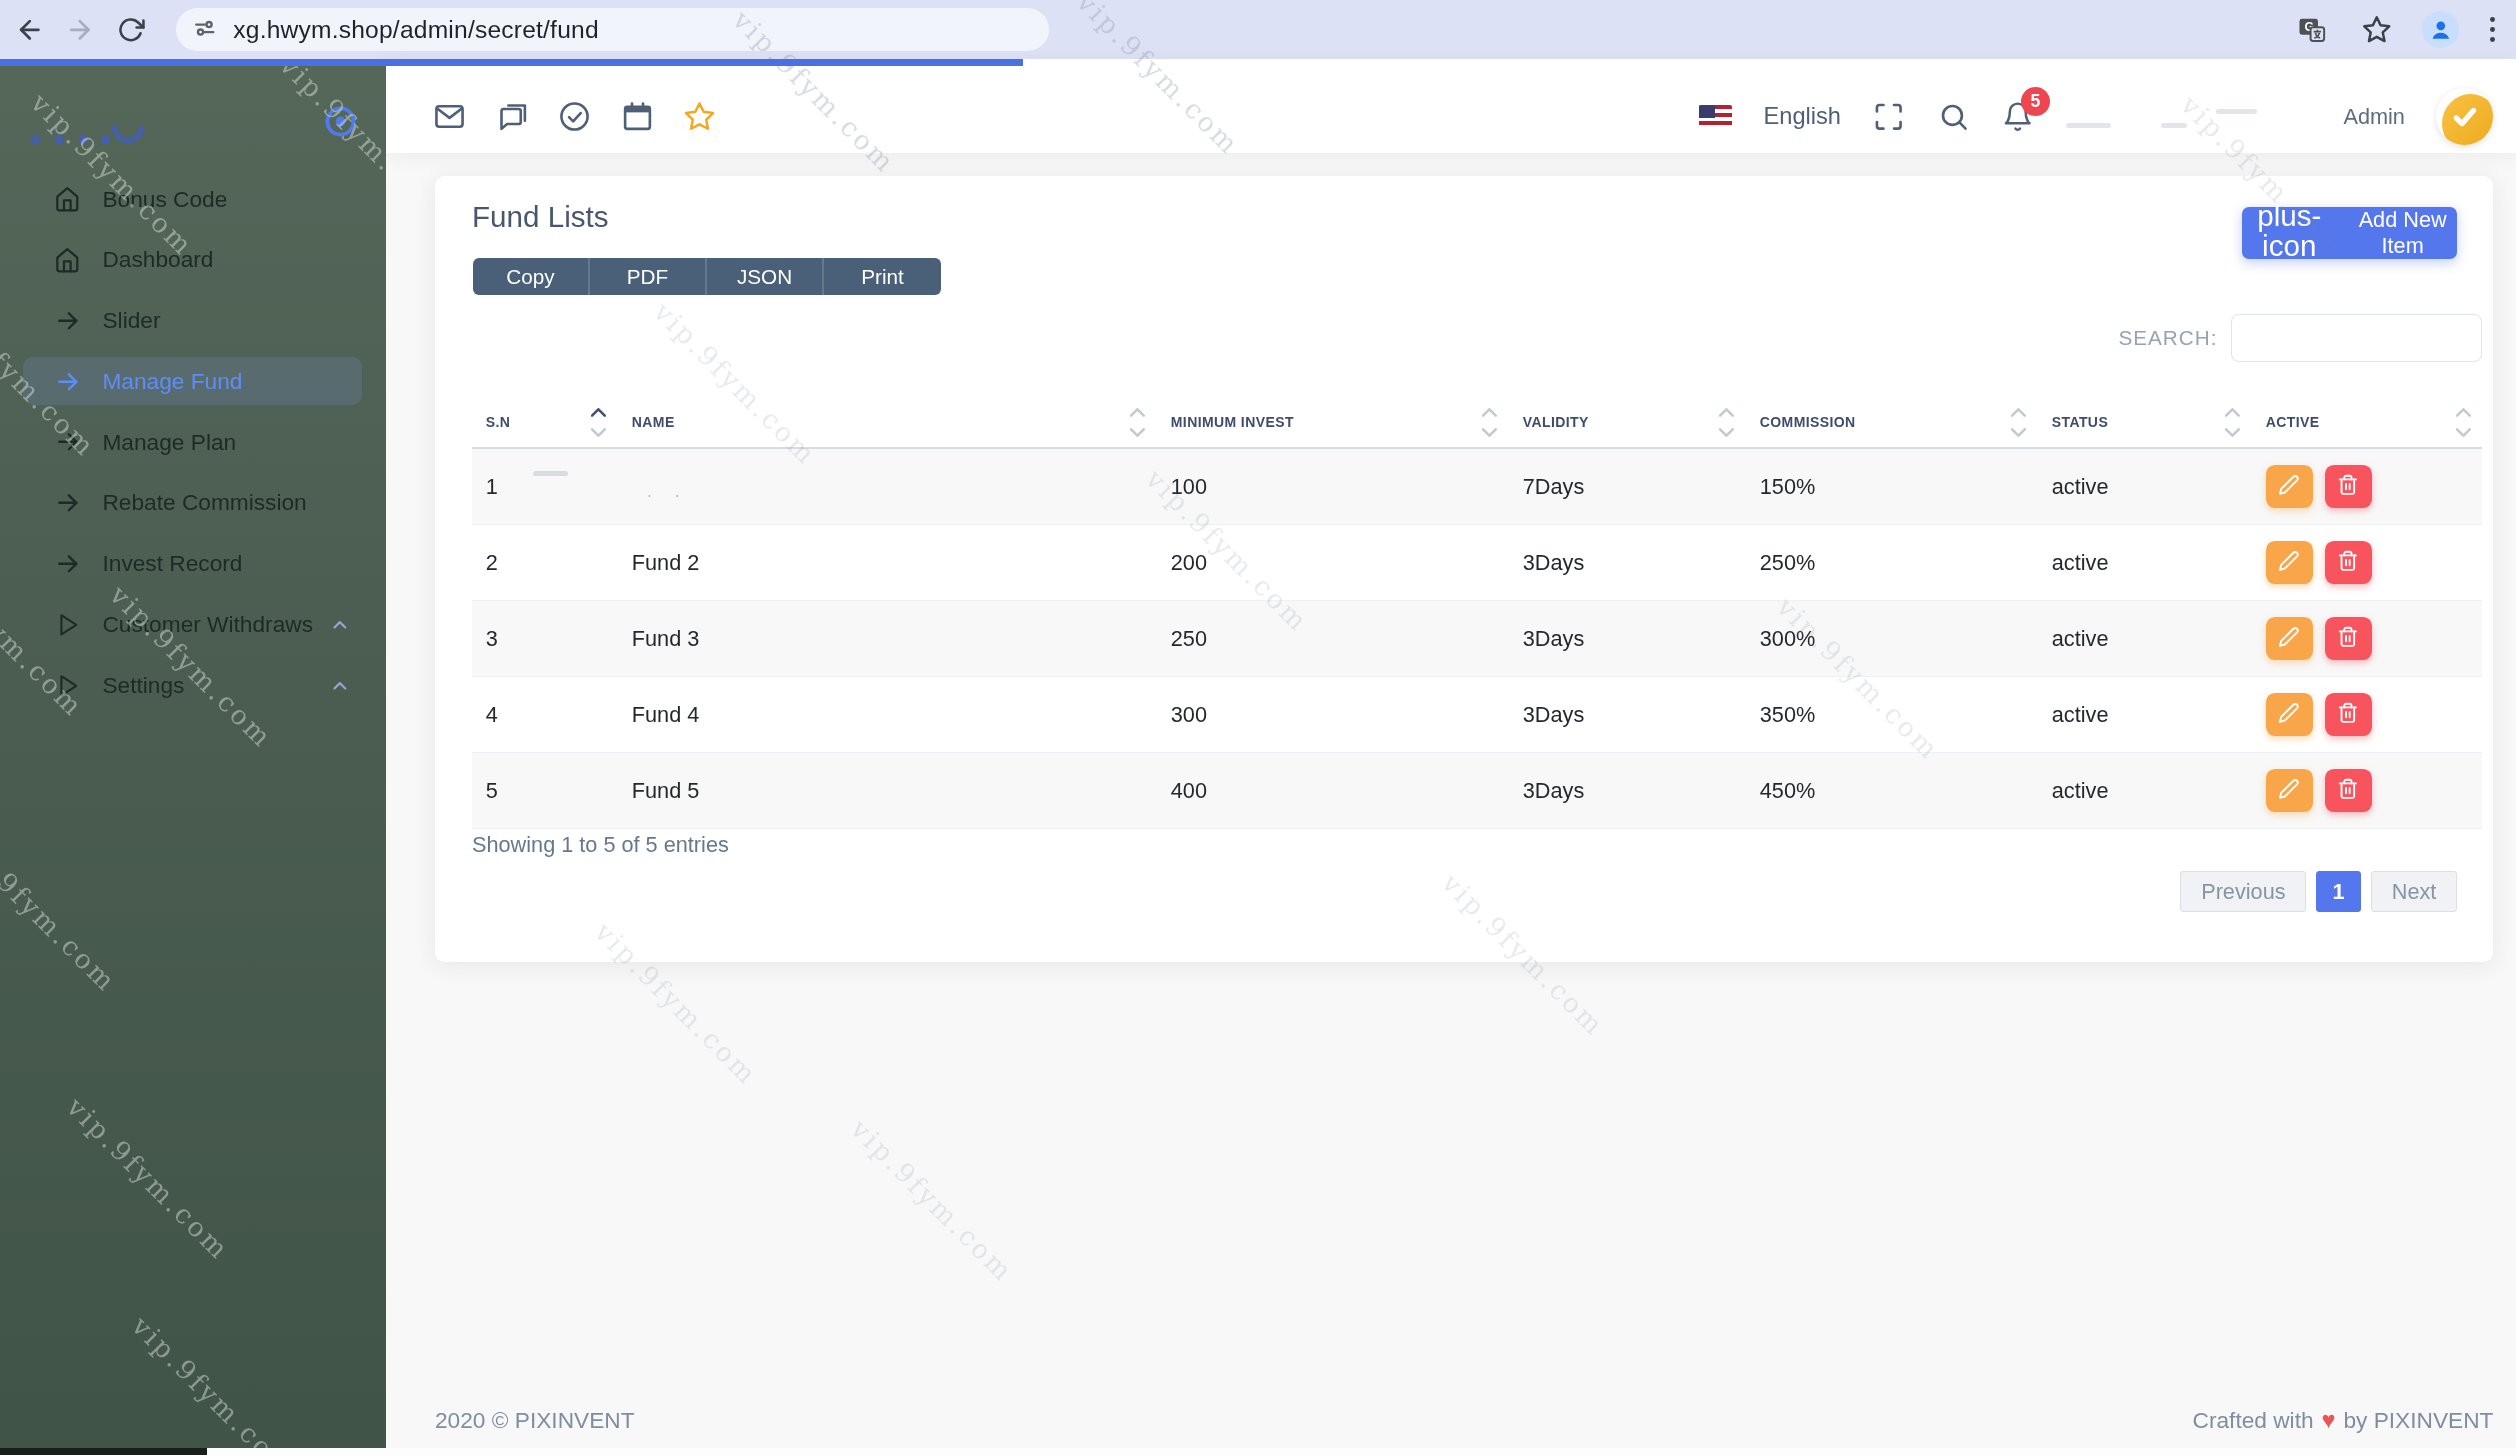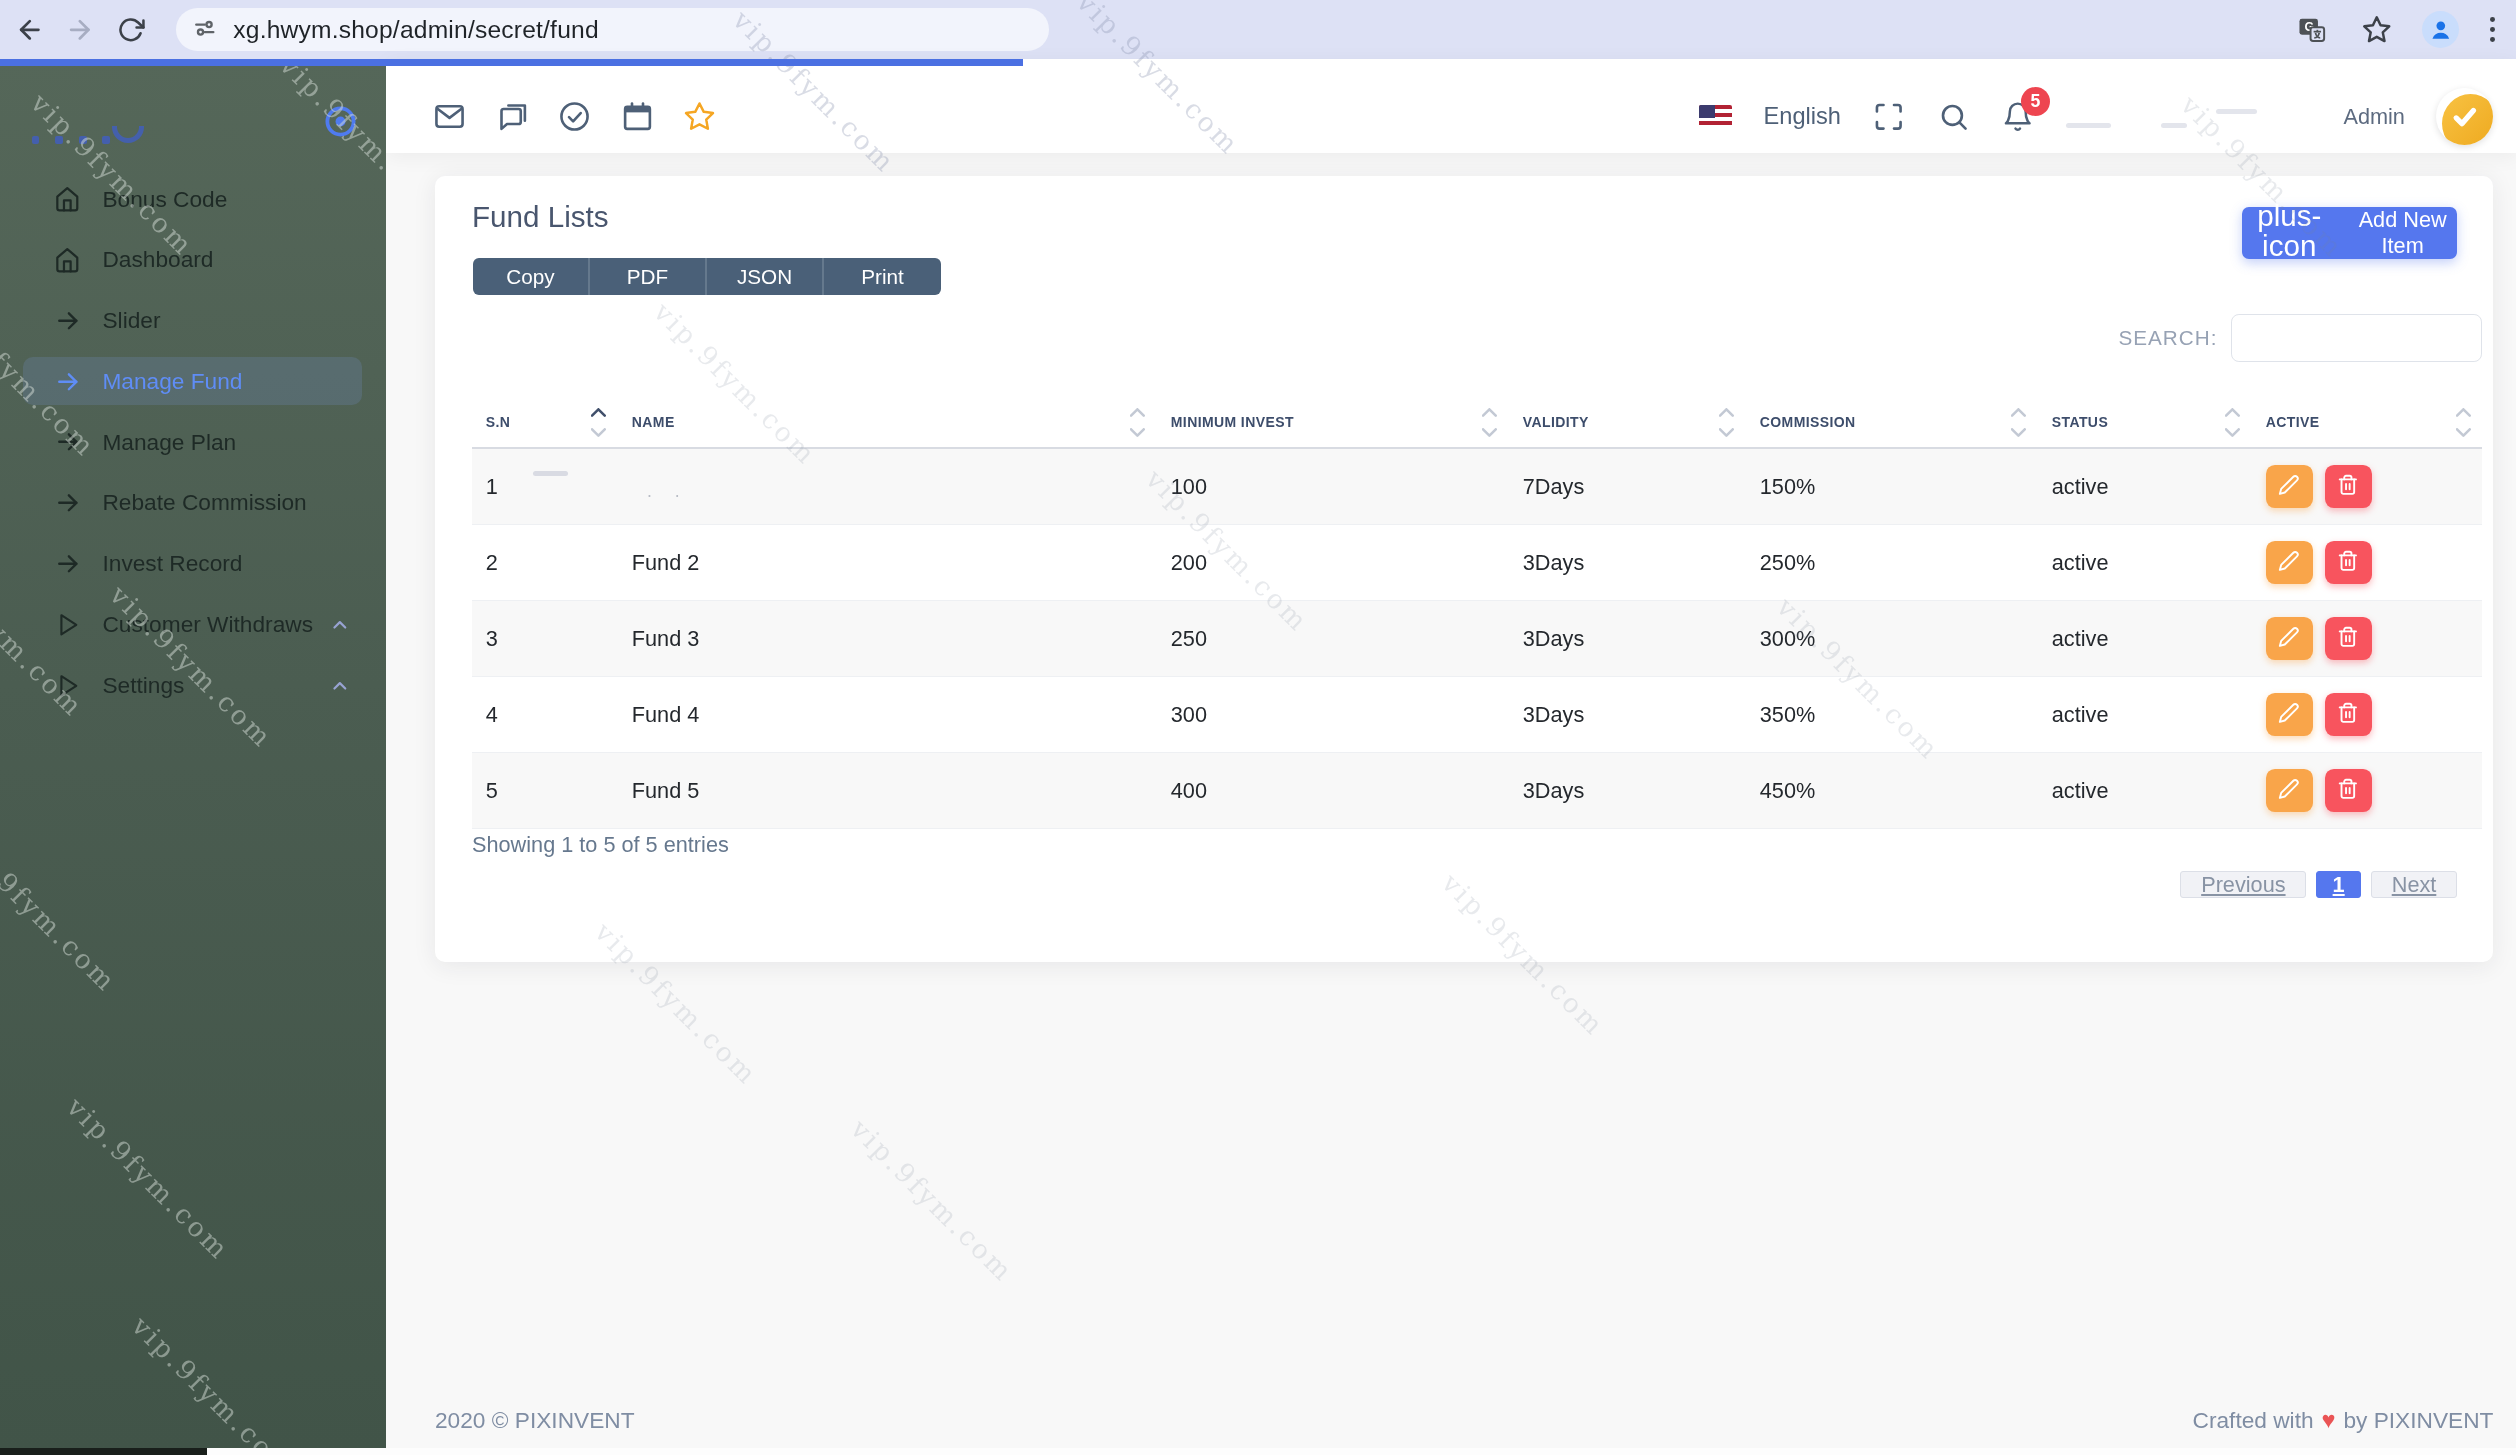--- a/index.html
+++ b/index.html
@@ -93,23 +93,23 @@
   .actions { display:flex; gap:11.8px; padding-left:13.8px; }
   .act-btn { width:47px; height:43px; border:none; border-radius:8.9px; display:flex; align-items:center;
     justify-content:center; cursor:pointer; }
   .act-edit { background:#f9a54a; box-shadow:0 3px 7.9px rgba(249,165,74,.4); }
   .act-del  { background:#f8545e; box-shadow:0 3px 7.9px rgba(248,84,94,.4); }
   .row1-deco-dash { position:absolute; left:61px; margin-top:-25.6px; width:35px; height:4.9px; background:#d9dbe3; border-radius:3px; }
   .row1-deco-dots { position:absolute; left:175px; margin-top:9.9px; color:#b9bdc6; font-size:17.7px; letter-spacing:8.9px; }
 
   .info-text { position:absolute; left:37px; top:656px; font-size:21.7px; color:#66788e; }
   .pagination { position:absolute; right:36px; top:695px; display:flex; gap:9.9px; }
-  .page-btn { height:27px; border-radius:3px; border:1px solid #dcdfe7; background:#f1f2f6; color:#8893a4;
+  .page-btn { height:41px; border-radius:3px; border:1px solid #dcdfe7; background:#f1f2f6; color:#8893a4;
     font-size:21.7px; font-weight:500; display:flex; align-items:center; justify-content:center; cursor:pointer;
-    padding:0 19.7px; font-family:inherit;text-decoration:underline; }
+    padding:0 19.7px; font-family:inherit; }
   .page-btn.current { background:#5577ee; border-color:#5577ee; color:#fff; width:45px; padding:0; font-weight:bold; }
 
   
   .footer { position:absolute; left:49px; right:23.6px; bottom:21.7px; display:flex; justify-content:space-between;
     font-size:22.7px; color:#7f8da3;gap:48px; }
   .heart { color:#ea5455; font-size:23.6px; margin:0 7.9px; }
 
   
   .bottom-dark { position:absolute; left:0; top:1448px; width:207px; height:7.9px; background:#191f1b; z-index:30; }
   .bottom-light { position:absolute; left:207px; top:1448px; width:2310px; height:7.9px; background:#fdfdfd; z-index:30; }

